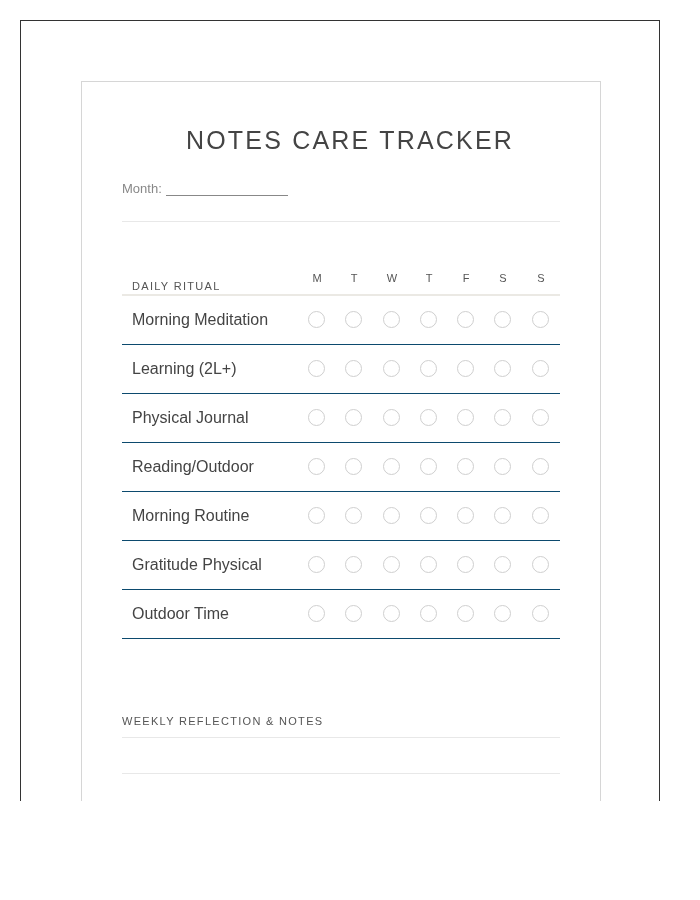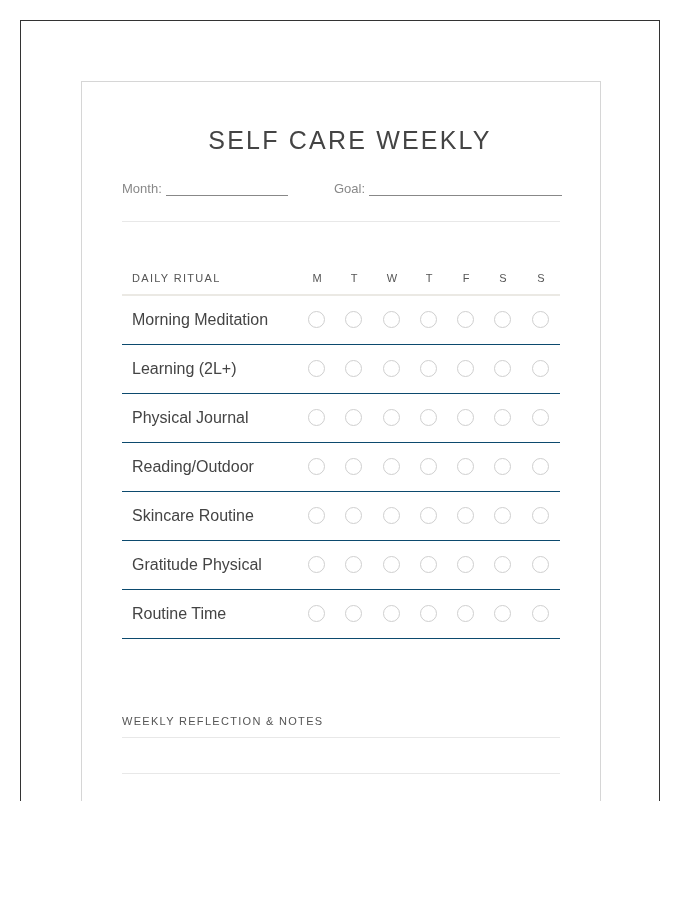--- a/index.html
+++ b/index.html
@@ -13,45 +13,41 @@
             box-sizing: border-box; background: #fff; }
     .title { position: absolute; left: 0; top: 126px; width: 100%; text-align: center;
              font-size: 25px; letter-spacing: 2.2px; color: #444; font-weight: normal; margin: 0; }
     .meta-row { position: absolute; top: 181px; left: 122px; width: 438px; height: 18px; font-size: 13px; color: #888; }
     .meta-field { position: absolute; top: 0; display: flex; align-items: flex-end; }
     .meta-label { white-space: nowrap; }
     .meta-line { border-bottom: 1px solid #888; height: 14px; margin-left: 4px; }
     .divider { position: absolute; left: 122px; width: 438px; height: 0; border-top: 1px solid #e8e8e8; }
     .table-header { position: absolute; left: 122px; top: 268px; width: 438px; height: 26px;
                     border-bottom: 2px solid #ebe9e4; }
-    .hdr-label { position: absolute; left: 10px; top: 4px; font-size: 11px; letter-spacing: 1.3px; color: #555; }
+    .hdr-label { position: absolute; left: 10px; top: 12px; font-size: 11px; letter-spacing: 1.3px; color: #555; }
     .day-hdr { position: absolute; top: 4px; width: 20px; margin-left: -10px; text-align: center; font-size: 11px; color: #555; }
     .row { position: absolute; left: 122px; width: 438px; height: 48px; border-bottom: 1px solid #0c4a6e; }
     .row-label { position: absolute; left: 10px; top: 15px; font-size: 16px; color: #444; white-space: nowrap; }
     .check { position: absolute; top: 15px; width: 17px; height: 17px; margin-left: -9px;
              border: 1px solid #cfcfcf; border-radius: 50%; box-sizing: border-box; background: #fff; cursor: pointer; }
     .notes-title { position: absolute; left: 122px; top: 681px; font-size: 11px; letter-spacing: 1.3px; color: #555; margin-top: 34px; }
     .note-line { position: absolute; left: 122px; width: 438px; height: 0; border-top: 1px solid #e8e8e8; }
   </style>
 </head>
 <body>
 
 <div class="outer-frame"></div>
 <div class="card"></div>
 
-<h1 class="title">SELF CARE WEEKLY</h1>
+<h1 class="title">NOTES CARE TRACKER</h1>
 
 <div class="meta-row">
   <div class="meta-field" style="left:0;">
     <span class="meta-label">Month:</span>
     <span class="meta-line" style="width:122px;"></span>
-  </div>
-  <div class="meta-field" style="left:212px;">
-    <span class="meta-label">Goal:</span>
-    <span class="meta-line" style="width:193px;"></span>
   </div>
 </div>
 
 <div class="divider" style="top:221px;"></div>
 
 <div class="table-header">
   <span class="hdr-label">DAILY RITUAL</span>
   <span class="day-hdr" style="left:195px;">M</span>
   <span class="day-hdr" style="left:232px;">T</span>
   <span class="day-hdr" style="left:270px;">W</span>
@@ -96,41 +92,41 @@
       <span class="row-label">Reading/Outdoor</span>
       <span class="check" style="left: 195px;"></span>
       <span class="check" style="left: 232px;"></span>
       <span class="check" style="left: 270px;"></span>
       <span class="check" style="left: 307px;"></span>
       <span class="check" style="left: 344px;"></span>
       <span class="check" style="left: 381px;"></span>
       <span class="check" style="left: 419px;"></span>
     </div>
     <div class="row" style="top: 492px;">
-      <span class="row-label">Skincare Routine</span>
+      <span class="row-label">Morning Routine</span>
       <span class="check" style="left: 195px;"></span>
       <span class="check" style="left: 232px;"></span>
       <span class="check" style="left: 270px;"></span>
       <span class="check" style="left: 307px;"></span>
       <span class="check" style="left: 344px;"></span>
       <span class="check" style="left: 381px;"></span>
       <span class="check" style="left: 419px;"></span>
     </div>
     <div class="row" style="top: 541px;">
       <span class="row-label">Gratitude Physical</span>
       <span class="check" style="left: 195px;"></span>
       <span class="check" style="left: 232px;"></span>
       <span class="check" style="left: 270px;"></span>
       <span class="check" style="left: 307px;"></span>
       <span class="check" style="left: 344px;"></span>
       <span class="check" style="left: 381px;"></span>
       <span class="check" style="left: 419px;"></span>
     </div>
     <div class="row" style="top: 590px;">
-      <span class="row-label">Routine Time</span>
+      <span class="row-label">Outdoor Time</span>
       <span class="check" style="left: 195px;"></span>
       <span class="check" style="left: 232px;"></span>
       <span class="check" style="left: 270px;"></span>
       <span class="check" style="left: 307px;"></span>
       <span class="check" style="left: 344px;"></span>
       <span class="check" style="left: 381px;"></span>
       <span class="check" style="left: 419px;"></span>
     </div>
   </div>
 

